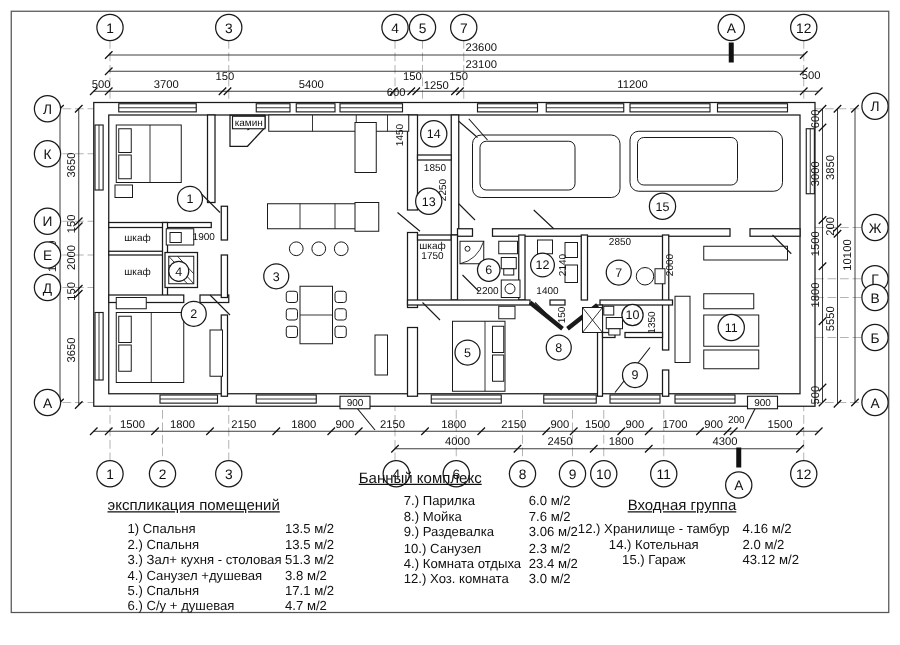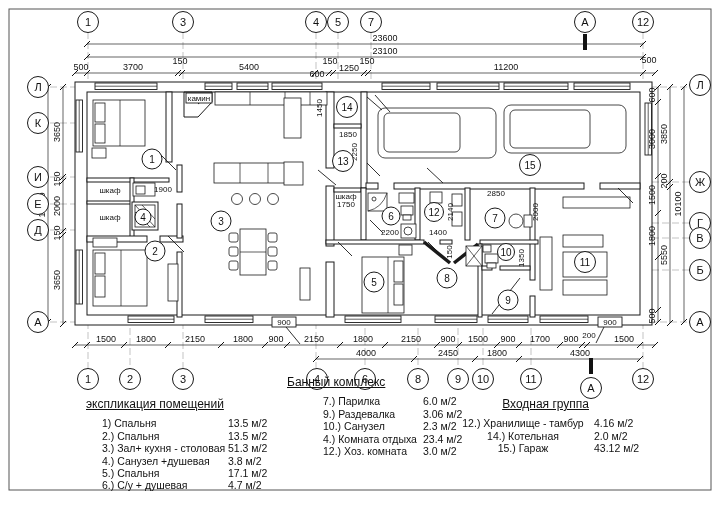--- a/index.html
+++ b/index.html
@@ -406,20 +406,24 @@
       </div>
   </div>
 
   <div class="legend-col c2" style="left:287px;top:376px;">
     <div class="legend-title">Банный комплекс</div>
     <div class="lrow">
         <span class="nm"><span>7.)</span> <span>Парилка</span></span>
         <span class="area">6.0 м/2</span>
       </div>
     <div class="lrow">
+        <span class="nm"><span>8.)</span> <span>Мойка</span></span>
+        <span class="area">7.6 м/2</span>
+      </div>
+    <div class="lrow">
         <span class="nm"><span>9.)</span> <span>Раздевалка</span></span>
         <span class="area">3.06 м/2</span>
       </div>
     <div class="lrow">
         <span class="nm"><span>10.)</span> <span>Санузел</span></span>
         <span class="area">2.3 м/2</span>
       </div>
     <div class="lrow">
         <span class="nm"><span>4.)</span> <span>Комната отдыха</span></span>
         <span class="area">23.4 м/2</span>

